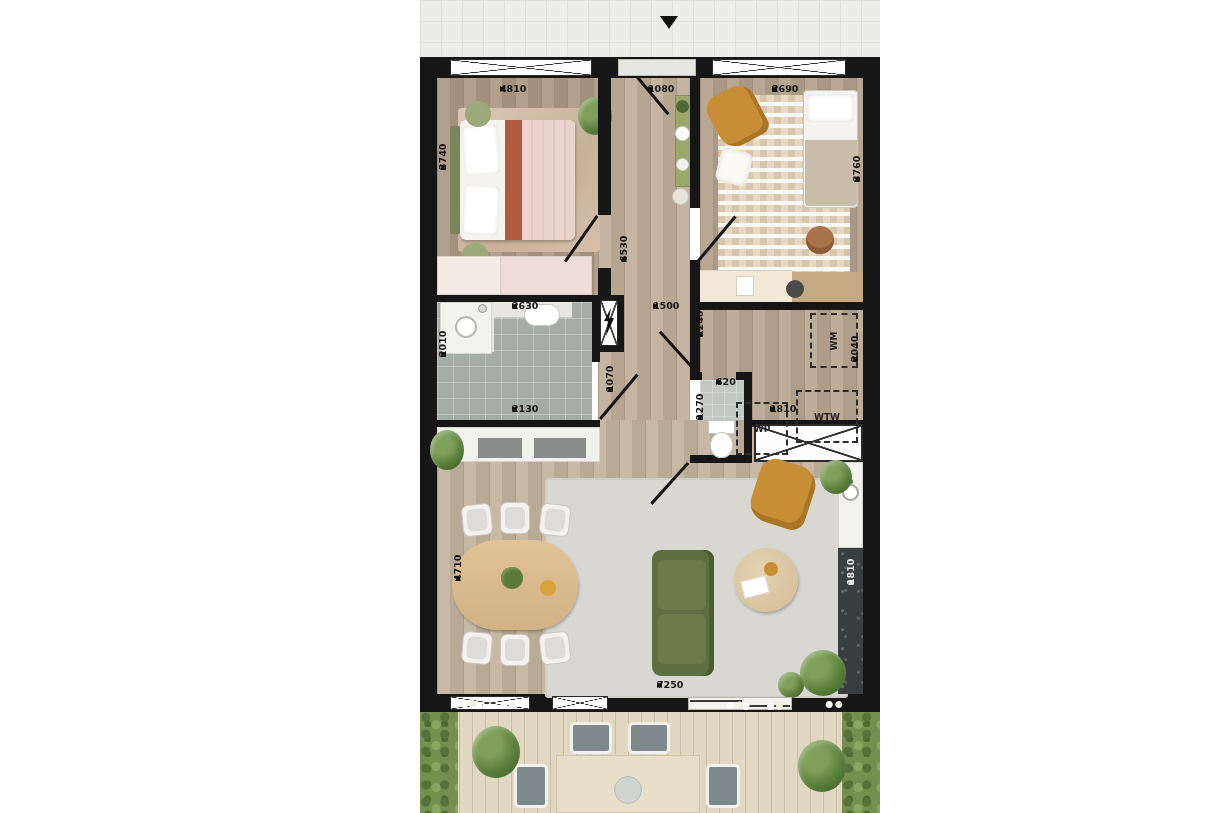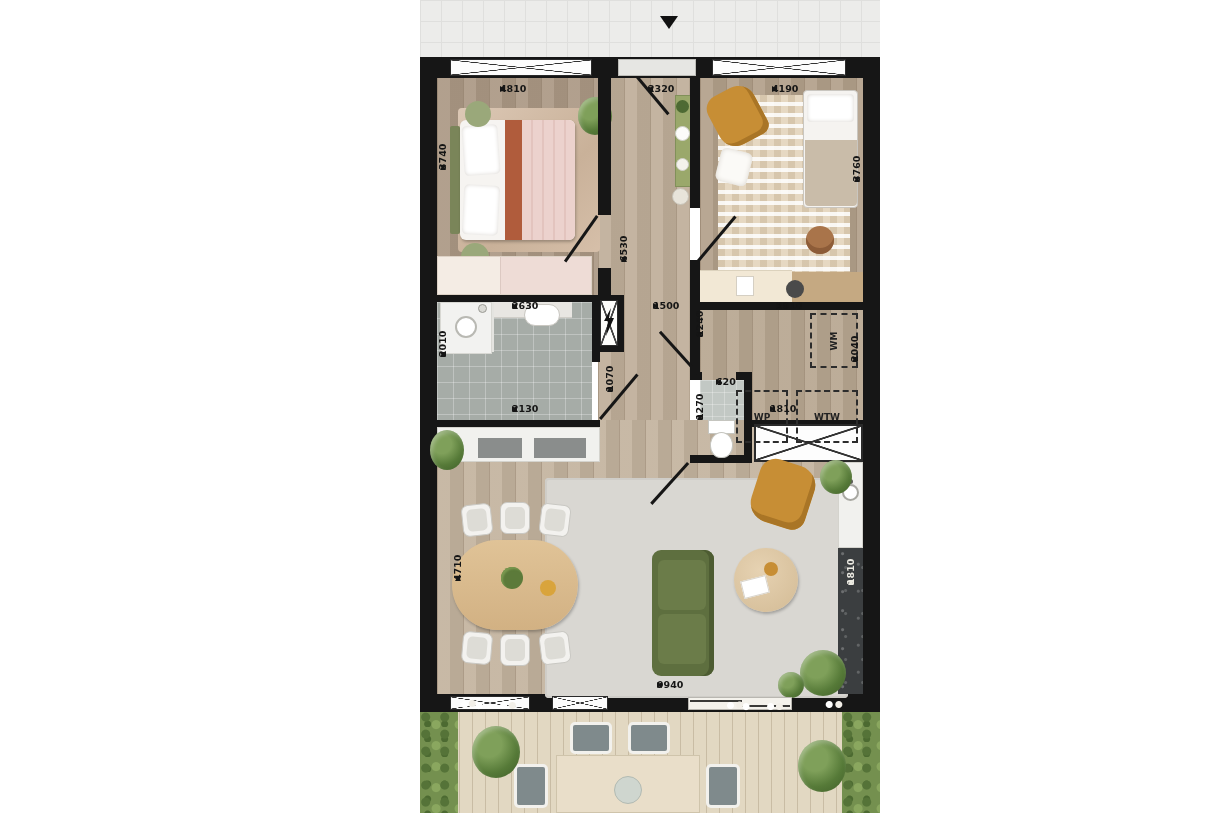--- a/index.html
+++ b/index.html
@@ -137,21 +137,21 @@
   <div style="left:524px;top:304px;width:36px;height:22px;border-radius:11px;background:#ffffff;border:1px solid #c9c7c1;"></div>
   <div style="left:492px;top:302px;width:2px;height:50px;background:#e4e4e0;"></div>
   <div style="left:478px;top:304px;width:9px;height:9px;border-radius:50%;background:#d9d9d4;border:1px solid #9a9a94;"></div>
 
   <div style="left:708px;top:420px;width:27px;height:14px;background:#ffffff;border:1px solid #c5c5bf;"></div>
   <div style="left:710px;top:432px;width:23px;height:26px;background:#ffffff;border:1px solid #c5c5bf;border-radius:50% 50% 46% 46%;"></div>
 
   <div class="dashedbox" style="left:810px;top:313px;width:48px;height:55px;">
     <span style="position:static;transform:rotate(-90deg);">WM</span>
   </div>
-  <div class="dashedbox" style="left:736px;top:390px;width:52px;height:53px;">
+  <div class="dashedbox" style="left:736px;top:402px;width:52px;height:53px;">
     <span style="position:static;">WP</span>
   </div>
   <div class="dashedbox" style="left:796px;top:390px;width:62px;height:53px;">
     <span style="position:static;">WTW</span>
   </div>
 
   <div class="cab" style="left:437px;top:427px;width:163px;height:35px;"></div>
   <div style="left:478px;top:438px;width:44px;height:20px;background:#8a8d8c;"></div>
   <div style="left:534px;top:438px;width:52px;height:20px;background:#8a8d8c;"></div>
   <div class="plant" style="left:430px;top:430px;width:34px;height:40px;"></div>
@@ -223,26 +223,26 @@
       <span>4810</span>
       <i class="a r"></i>
     </div>
   <div class="dim v" style="left:443px;top:170px;">
       <i class="a l"></i>
       <span>3740</span>
       <i class="a r"></i>
     </div>
   <div class="dim" style="left:648px;top:89px;">
       <i class="a l"></i>
-      <span>2320</span>
+      <span>1080</span>
       <i class="a r"></i>
     </div>
   <div class="dim" style="left:772px;top:89px;">
       <i class="a l"></i>
-      <span>4190</span>
+      <span>2690</span>
       <i class="a r"></i>
     </div>
   <div class="dim v" style="left:857px;top:182px;">
       <i class="a l"></i>
       <span>3760</span>
       <i class="a r"></i>
     </div>
   <div class="dim v" style="left:624px;top:262px;">
       <i class="a l"></i>
       <span>6530</span>
@@ -303,21 +303,21 @@
       <span>1810</span>
       <i class="a r"></i>
     </div>
   <div class="dim v light" style="left:851px;top:585px;">
       <i class="a l"></i>
       <span>1810</span>
       <i class="a r"></i>
     </div>
   <div class="dim" style="left:657px;top:685px;">
       <i class="a l"></i>
-      <span>9940</span>
+      <span>7250</span>
       <i class="a r"></i>
     </div>
   <div class="dim v" style="left:458px;top:581px;">
       <i class="a l"></i>
       <span>4710</span>
       <i class="a r"></i>
     </div>
 
 </div>
 

